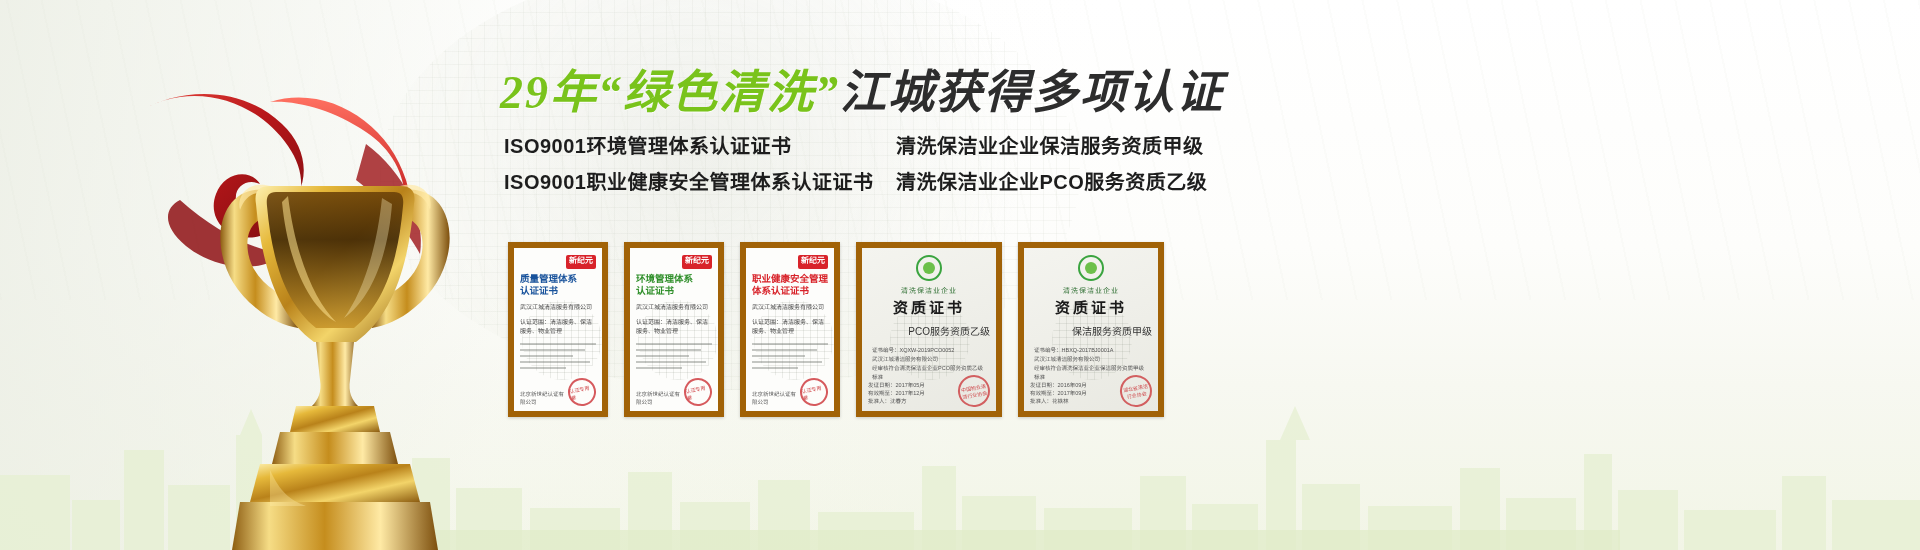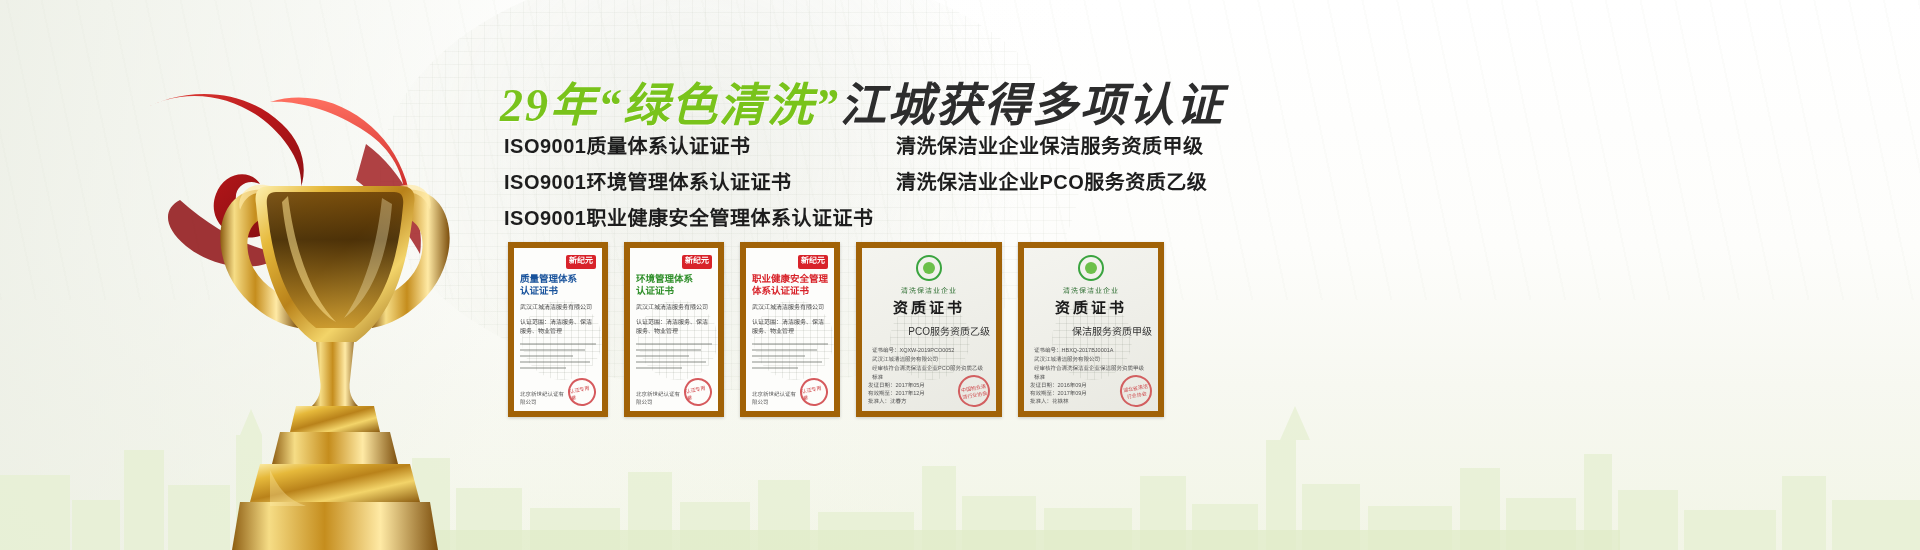--- a/index.html
+++ b/index.html
@@ -75,21 +75,20 @@
     height: 62px;
     font-family: "Liberation Serif", "DejaVu Serif", serif;
     font-weight: bold;
     font-style: italic;
     font-size: 46px;
     letter-spacing: 2px;
     white-space: nowrap;
     line-height: 62px;
     color: #7ac51c;
     text-shadow: 0 1px 0 rgba(255,255,255,0.8);
-    margin-top: 13px;
   }
   .headline .hl-green { color: #79c31b; }
   .headline .hl-dark  { color: #2d2d2d; }
 
   
   .cert-list {
     position: absolute;
     top: 128px;
     font-size: 20px;
     font-weight: bold;
@@ -391,21 +390,20 @@
       <path d="M120 462 L310 462 L318 510 L112 510 Z" fill="url(#goldB)"></path>
       <path d="M150 430 C160 452 170 460 186 466 L150 466 Z" fill="#ffeead" opacity=".35"></path>
     </svg>
   </div>
 
   <div class="headline">
     <span class="hl-green">29年</span><span class="hl-green">“绿色清洗”</span><span class="hl-dark">江城获得多项认证</span>
   </div>
 
   <div class="cert-list col-left">
-    <div>ISO9001质量体系认证证书</div>
     <div>ISO9001环境管理体系认证证书</div>
     <div>ISO9001职业健康安全管理体系认证证书</div>
   </div>
   <div class="cert-list col-right">
     <div>清洗保洁业企业保洁服务资质甲级</div>
     <div>清洗保洁业企业PCO服务资质乙级</div>
   </div>
 
   <div class="cert-row">
 

